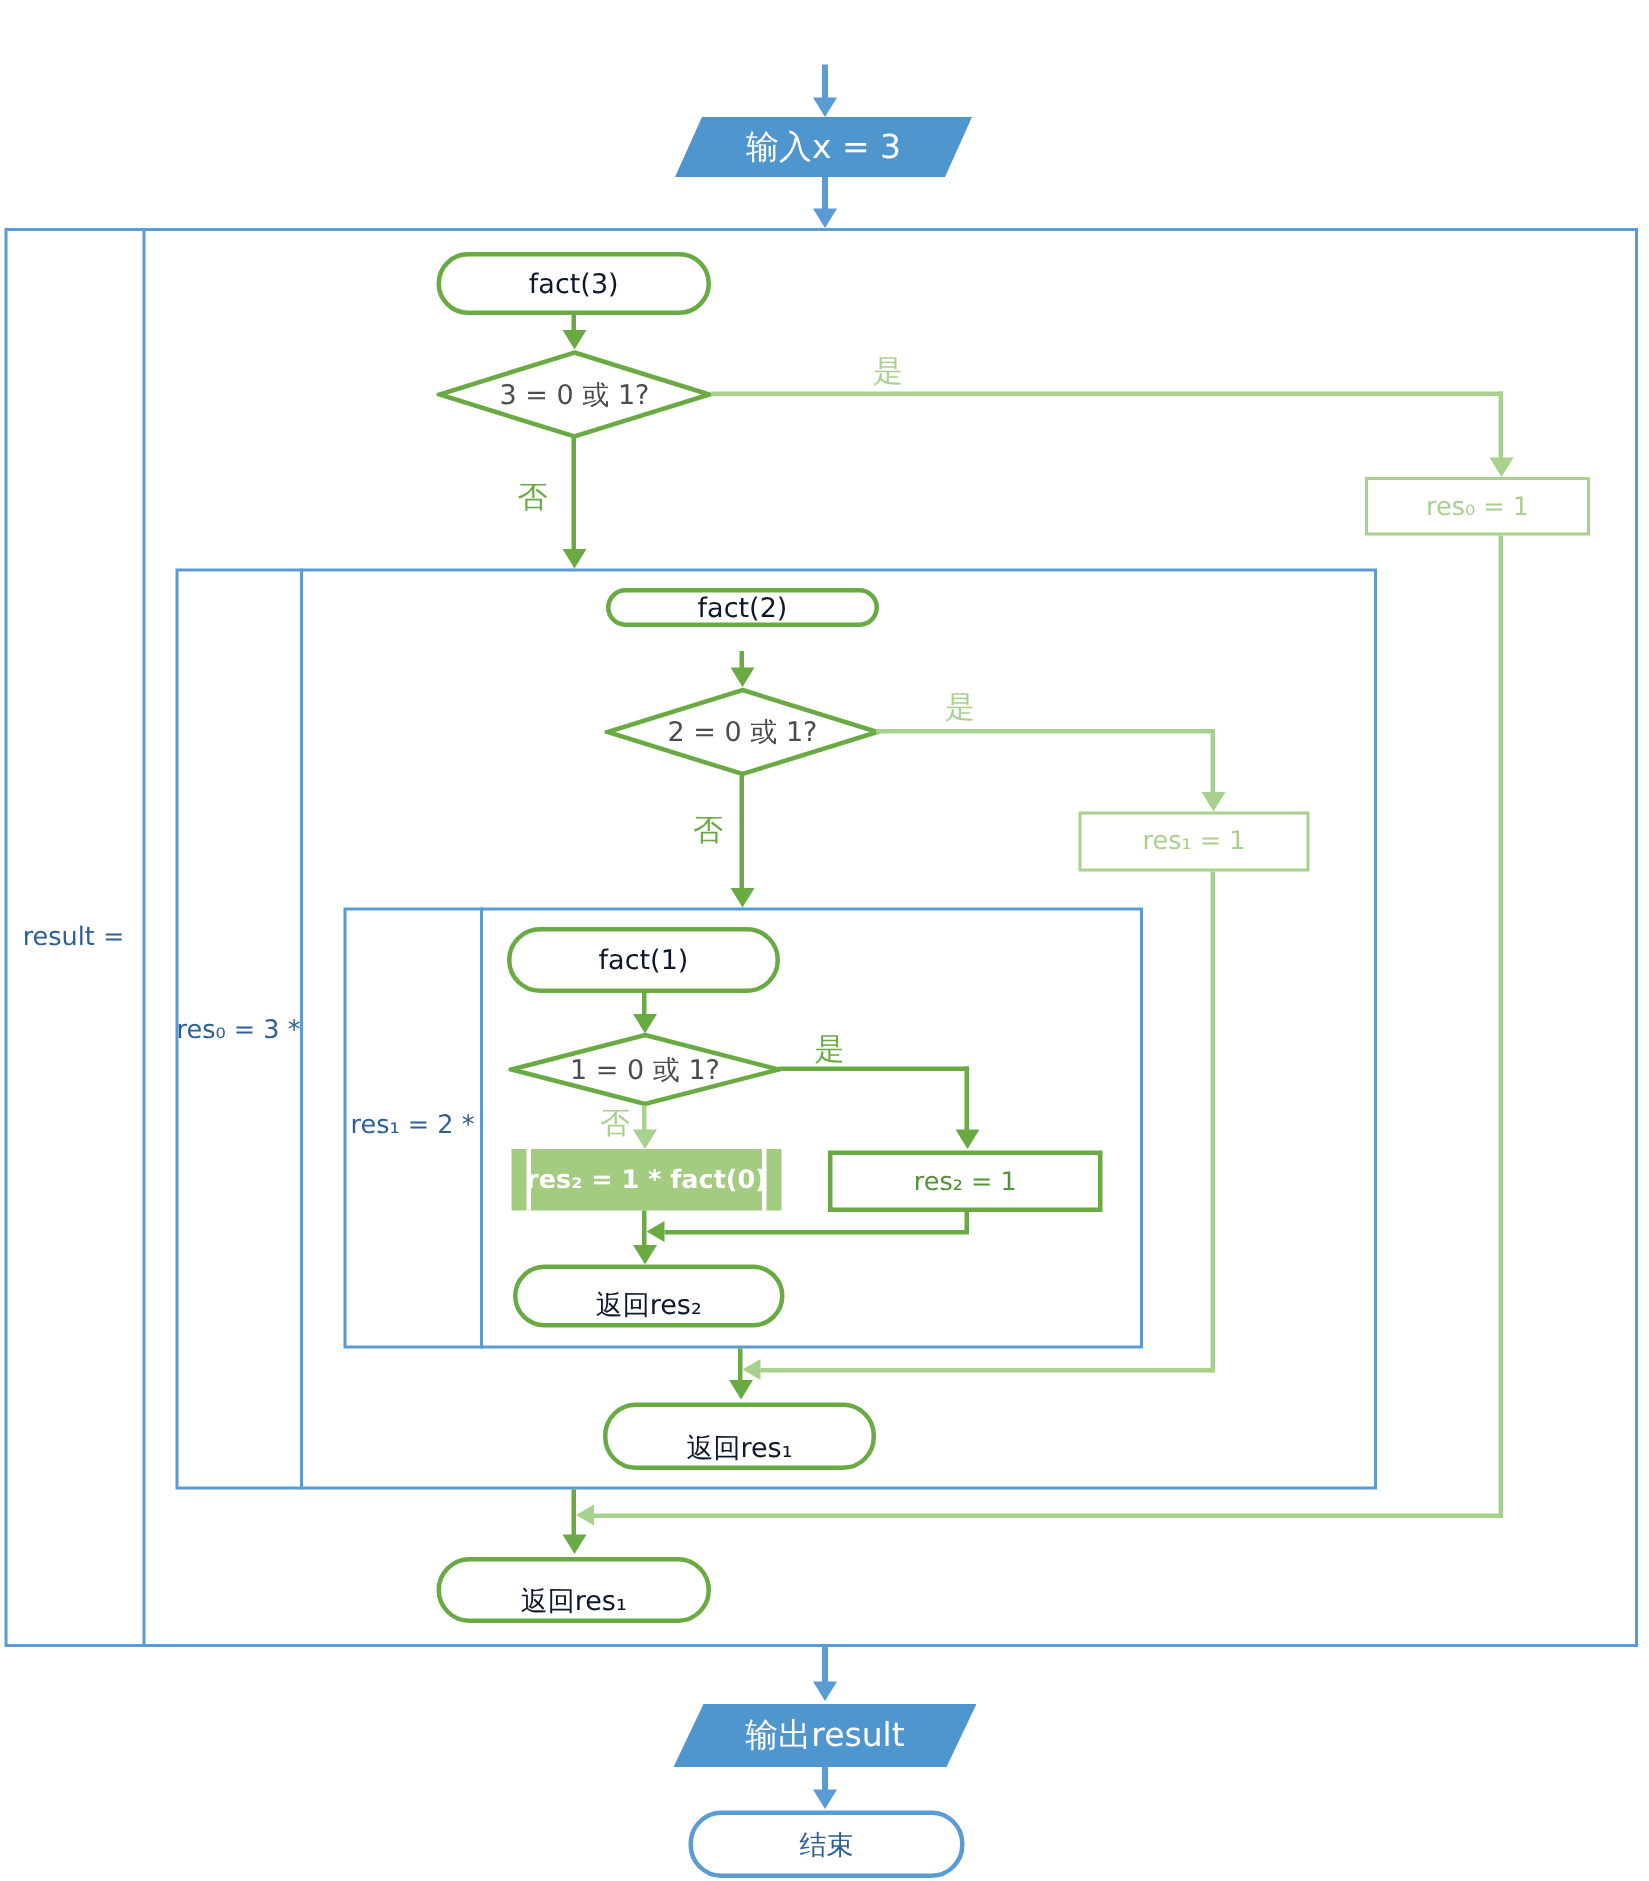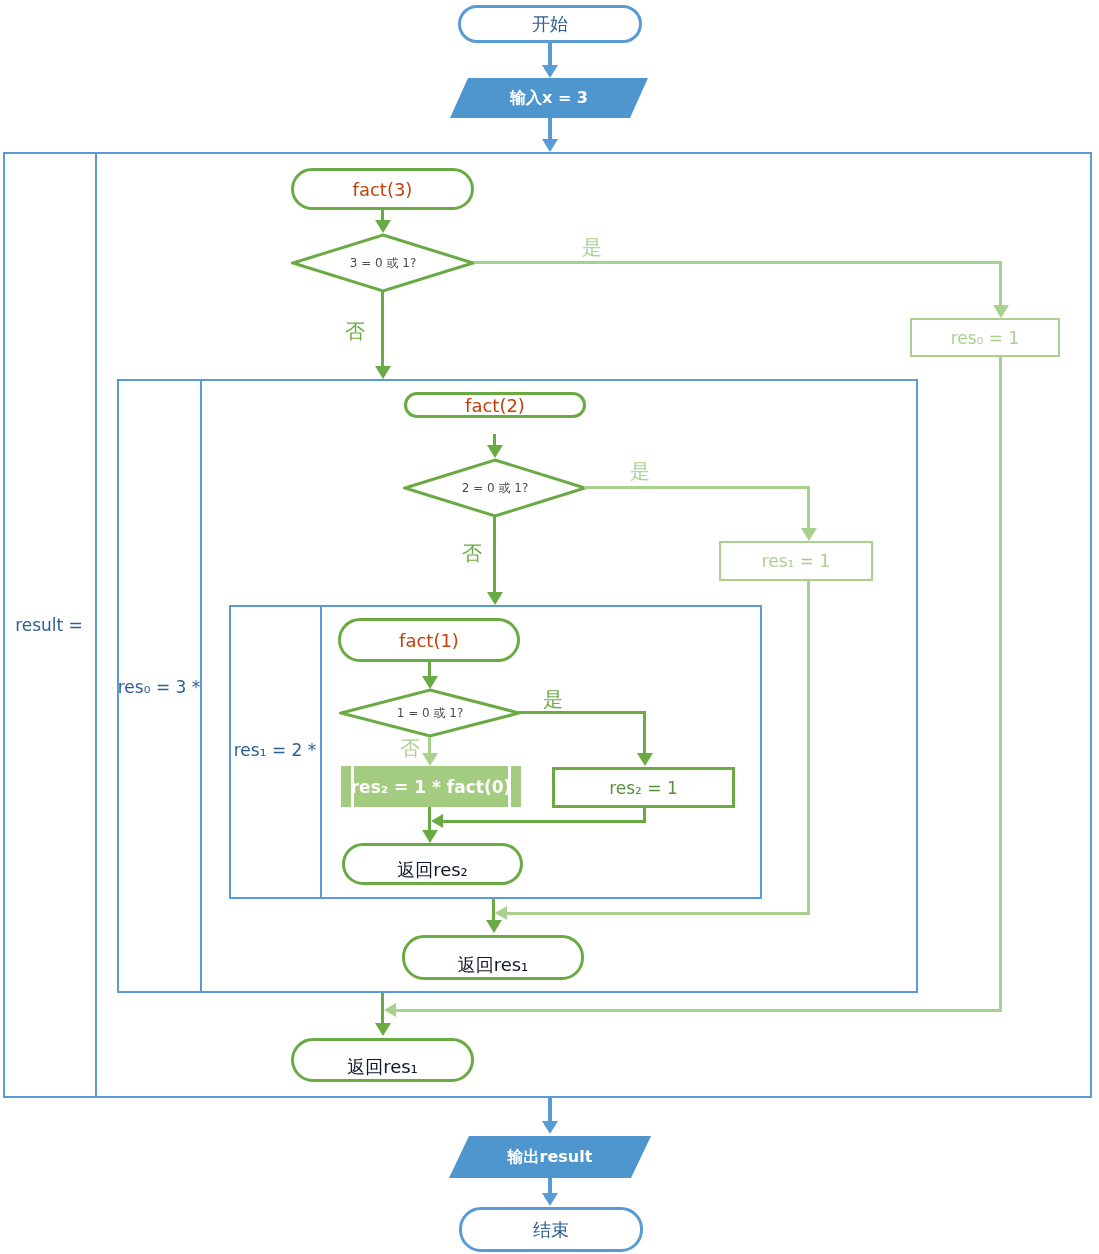--- a/index.html
+++ b/index.html
@@ -11,31 +11,31 @@
     overflow:hidden;
   }
   .abs{position:absolute;box-sizing:border-box;}
   
   .frame{border:2px solid #5b9bd5;background:transparent;}
   .vdiv{width:2px;background:#5b9bd5;}
   .frame-label{color:#2e5f94;font-size:17px;display:flex;align-items:center;justify-content:center;white-space:nowrap;}
   
   .pill{border-radius:22px;background:#fff;display:flex;align-items:center;justify-content:center;font-size:18px;}
   .pill.bluebrd{border:3px solid #5b9bd5;color:#2e5f94;}
-  .pill.greenbrd{border:3px solid #6aaa43;color:#c2410c;}
+  .pill.greenbrd{border:3px solid #6aaa43;color:#0f172a;}
   .pill.greentxt{color:#0f172a;align-items:flex-end;}
   .rectbox{background:#fff;display:flex;align-items:center;justify-content:center;font-size:17px;}
   .rect-lg{border:2px solid #a9d18e;color:#a9d18e;}
   .rect-dg{border:3px solid #6aaa43;color:#55913a;}
   .subproc{background:#a3cc80;color:#ffffff;font-weight:bold;font-size:17px;display:flex;align-items:center;justify-content:center;}
   .subbar{position:absolute;top:0;bottom:0;width:3px;background:#ffffff;}
-  .para{display:flex;align-items:center;justify-content:center;background:#4f95ce;color:#ffffff;font-weight:bold;font-size:16px;}
+  .para{display:flex;align-items:center;justify-content:center;background:#4f95ce;color:#ffffff;font-weight:normal;font-size:22px;}
   .para.skew18{clip-path:polygon(18px 0,100% 0,calc(100% - 18px) 100%,0 100%);}
   .para.skew20{clip-path:polygon(20px 0,100% 0,calc(100% - 20px) 100%,0 100%);}
-  .dtext{display:flex;align-items:center;justify-content:center;font-size:12px;color:#4c4c4c;white-space:nowrap;}
+  .dtext{display:flex;align-items:center;justify-content:center;font-size:18px;color:#4c4c4c;white-space:nowrap;}
   
   .vl{width:3px;}
   .hl{height:3px;}
   .dg{background:#6aaa43;}
   .lg{background:#a9d18e;}
   .bl{background:#5b9bd5;width:4px;}
   .ad{width:0;height:0;border-left:8px solid transparent;border-right:8px solid transparent;border-top:13px solid #6aaa43;}
   .ad.blh{border-top-color:#5b9bd5;}
   .ad.lgh{border-top-color:#a9d18e;}
   .al{width:0;height:0;border-top:7px solid transparent;border-bottom:7px solid transparent;border-right:12px solid #6aaa43;}
@@ -168,23 +168,20 @@
     <span>返回res₁</span>
   </div>
 
   <div class="abs vl dg" style="left:381px;top:993px;height:32px;"></div>
   <div class="abs ad" style="left:375px;top:1023px;"></div>
 
   <div class="abs pill greenbrd greentxt" style="left:291px;top:1038px;width:183px;height:44px;">
     <span>返回res₁</span>
   </div>
 
-  <div class="abs pill bluebrd" style="left:458px;top:5px;width:184px;height:38px;">
-    <span>开始</span>
-  </div>
 
   <div class="abs para skew18" style="left:450px;top:78px;width:198px;height:40px;">
     <span>输入x = 3</span>
   </div>
 
   <div class="abs pill bluebrd" style="left:459px;top:1207px;width:184px;height:45px;">
     <span>结束</span>
   </div>
 
   <div class="abs para skew20" style="left:449px;top:1136px;width:202px;height:42px;">

